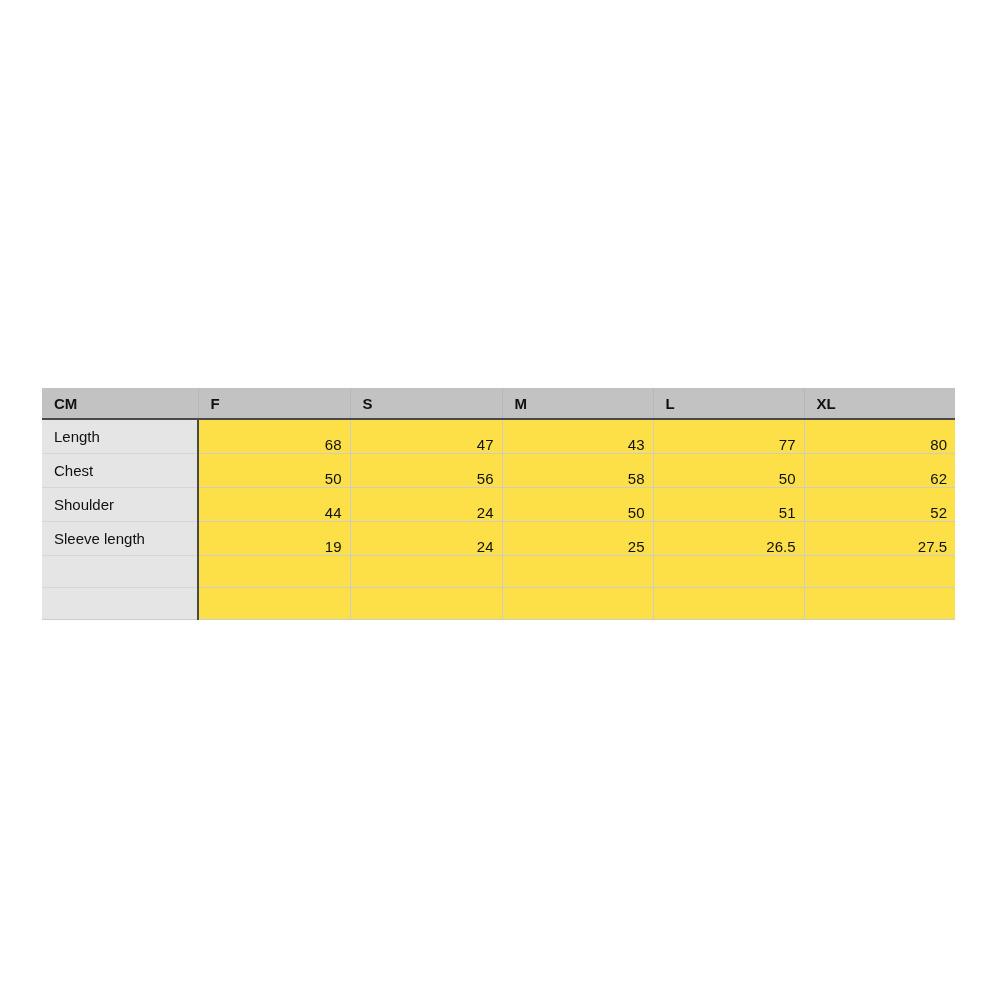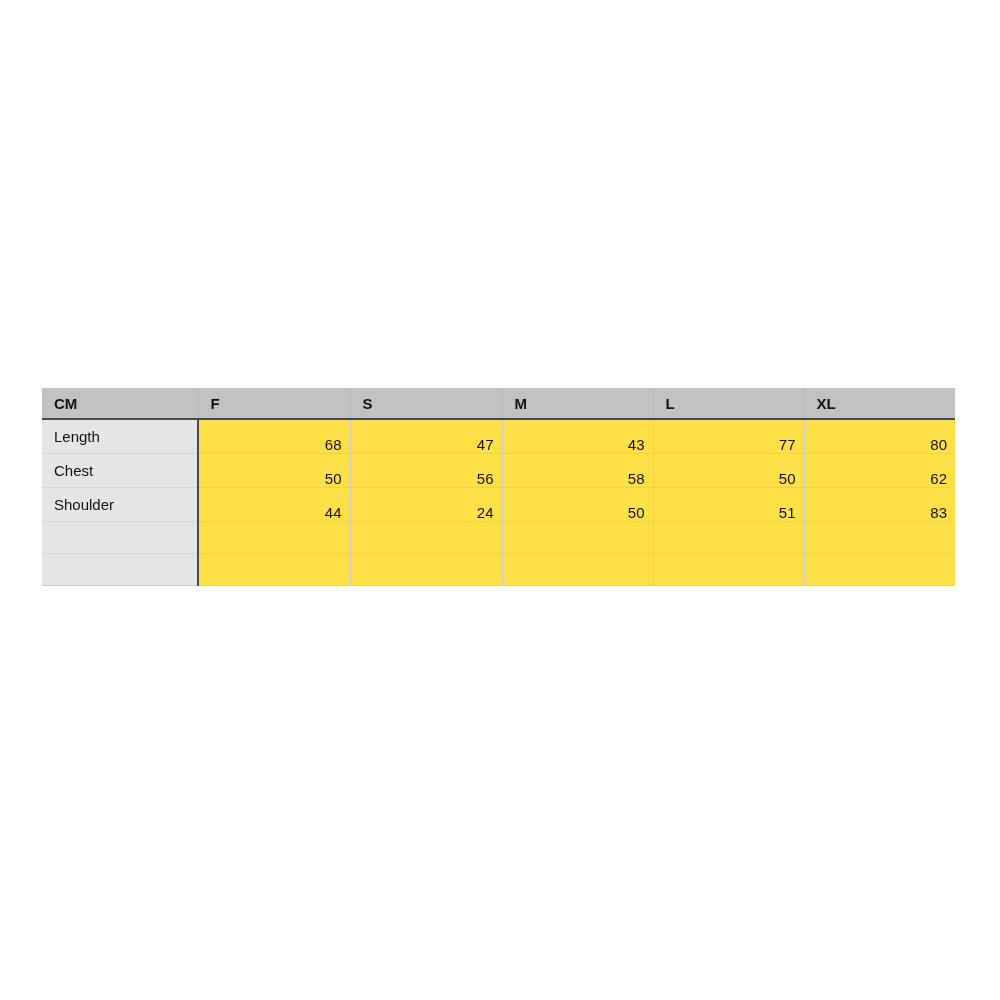--- a/index.html
+++ b/index.html
@@ -121,21 +121,29 @@
             <td>58</td>
             <td>50</td>
             <td>62</td>
           </tr>
           <tr>
             <th class="rowlabel">Shoulder</th>
             <td class="first-val">44</td>
             <td>24</td>
             <td>50</td>
             <td>51</td>
-            <td>83</td>
+            <td>52</td>
+          </tr>
+          <tr>
+            <th class="rowlabel">Sleeve length</th>
+            <td class="first-val">19</td>
+            <td>24</td>
+            <td>25</td>
+            <td>26.5</td>
+            <td>27.5</td>
           </tr>
           <tr>
             <th class="rowlabel"></th>
             <td class="first-val"></td>
             <td></td>
             <td></td>
             <td></td>
             <td></td>
           </tr>
           <tr>

